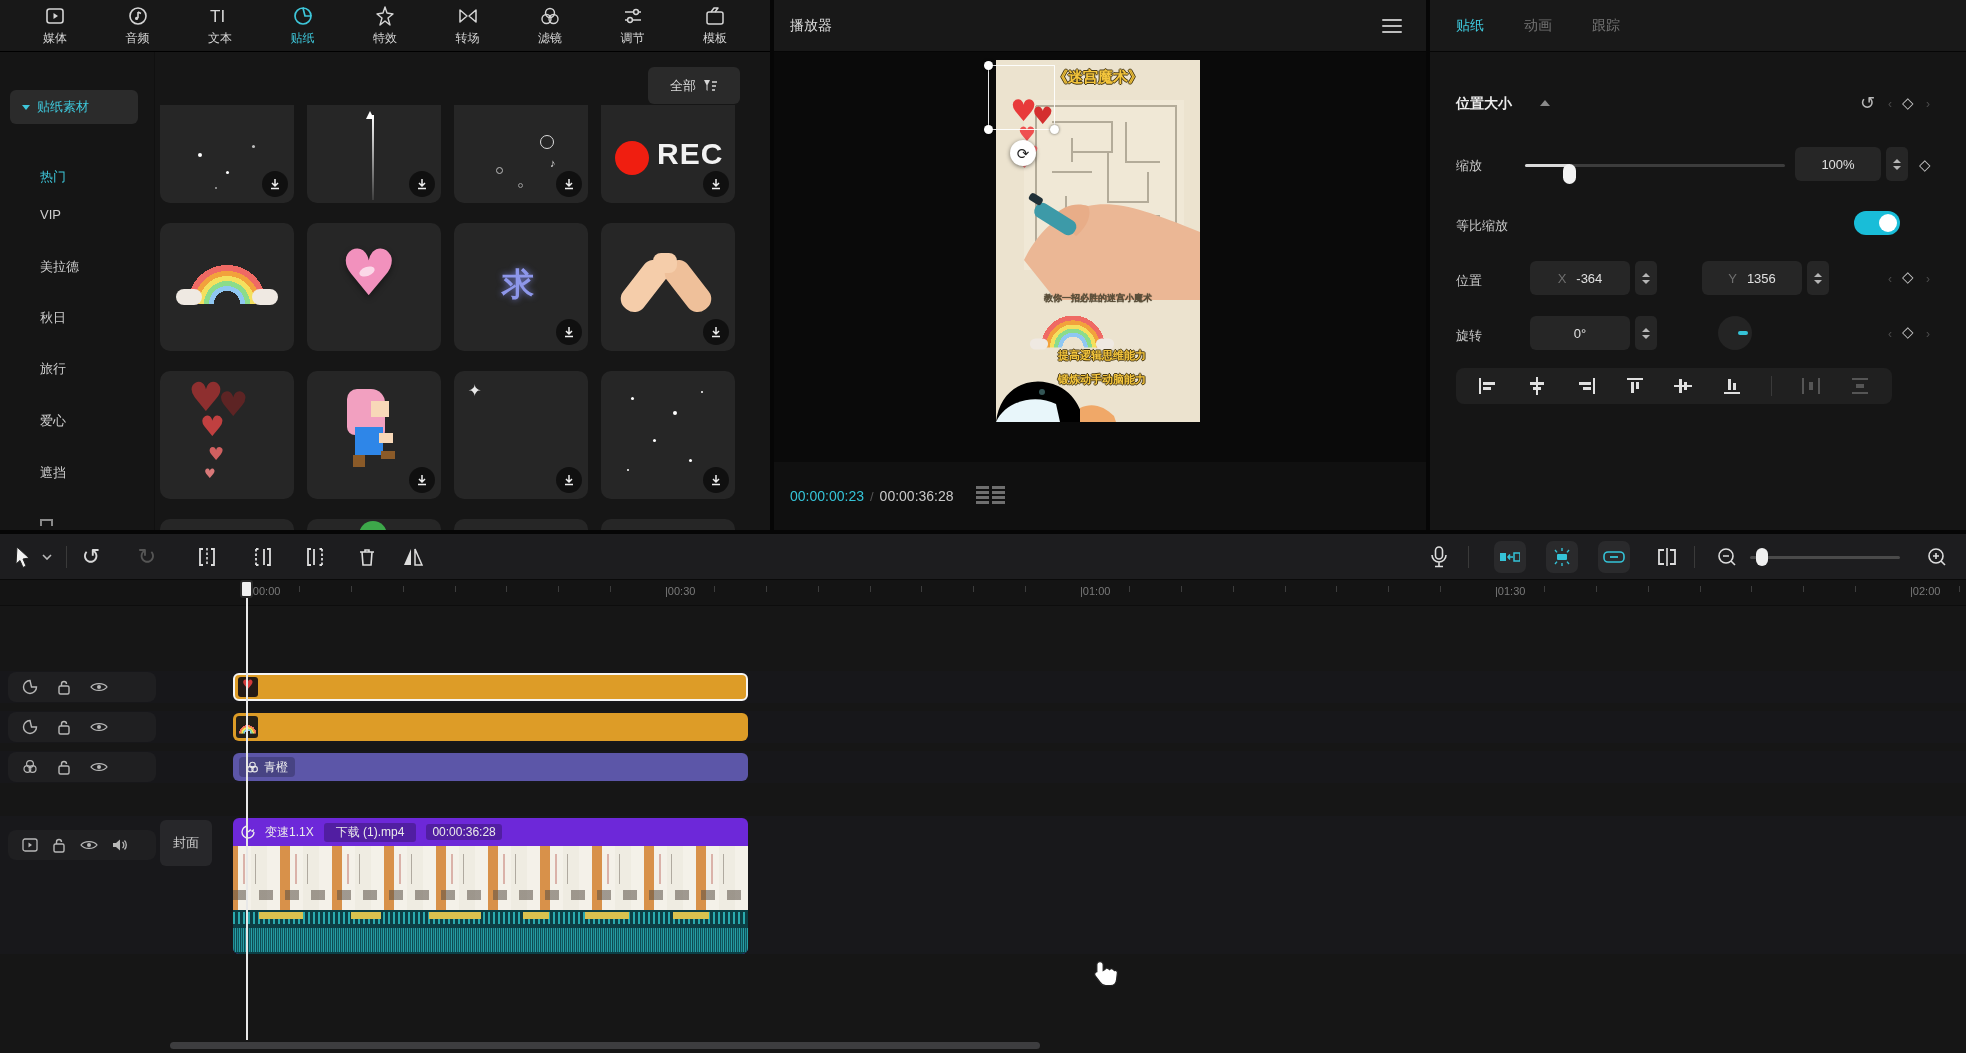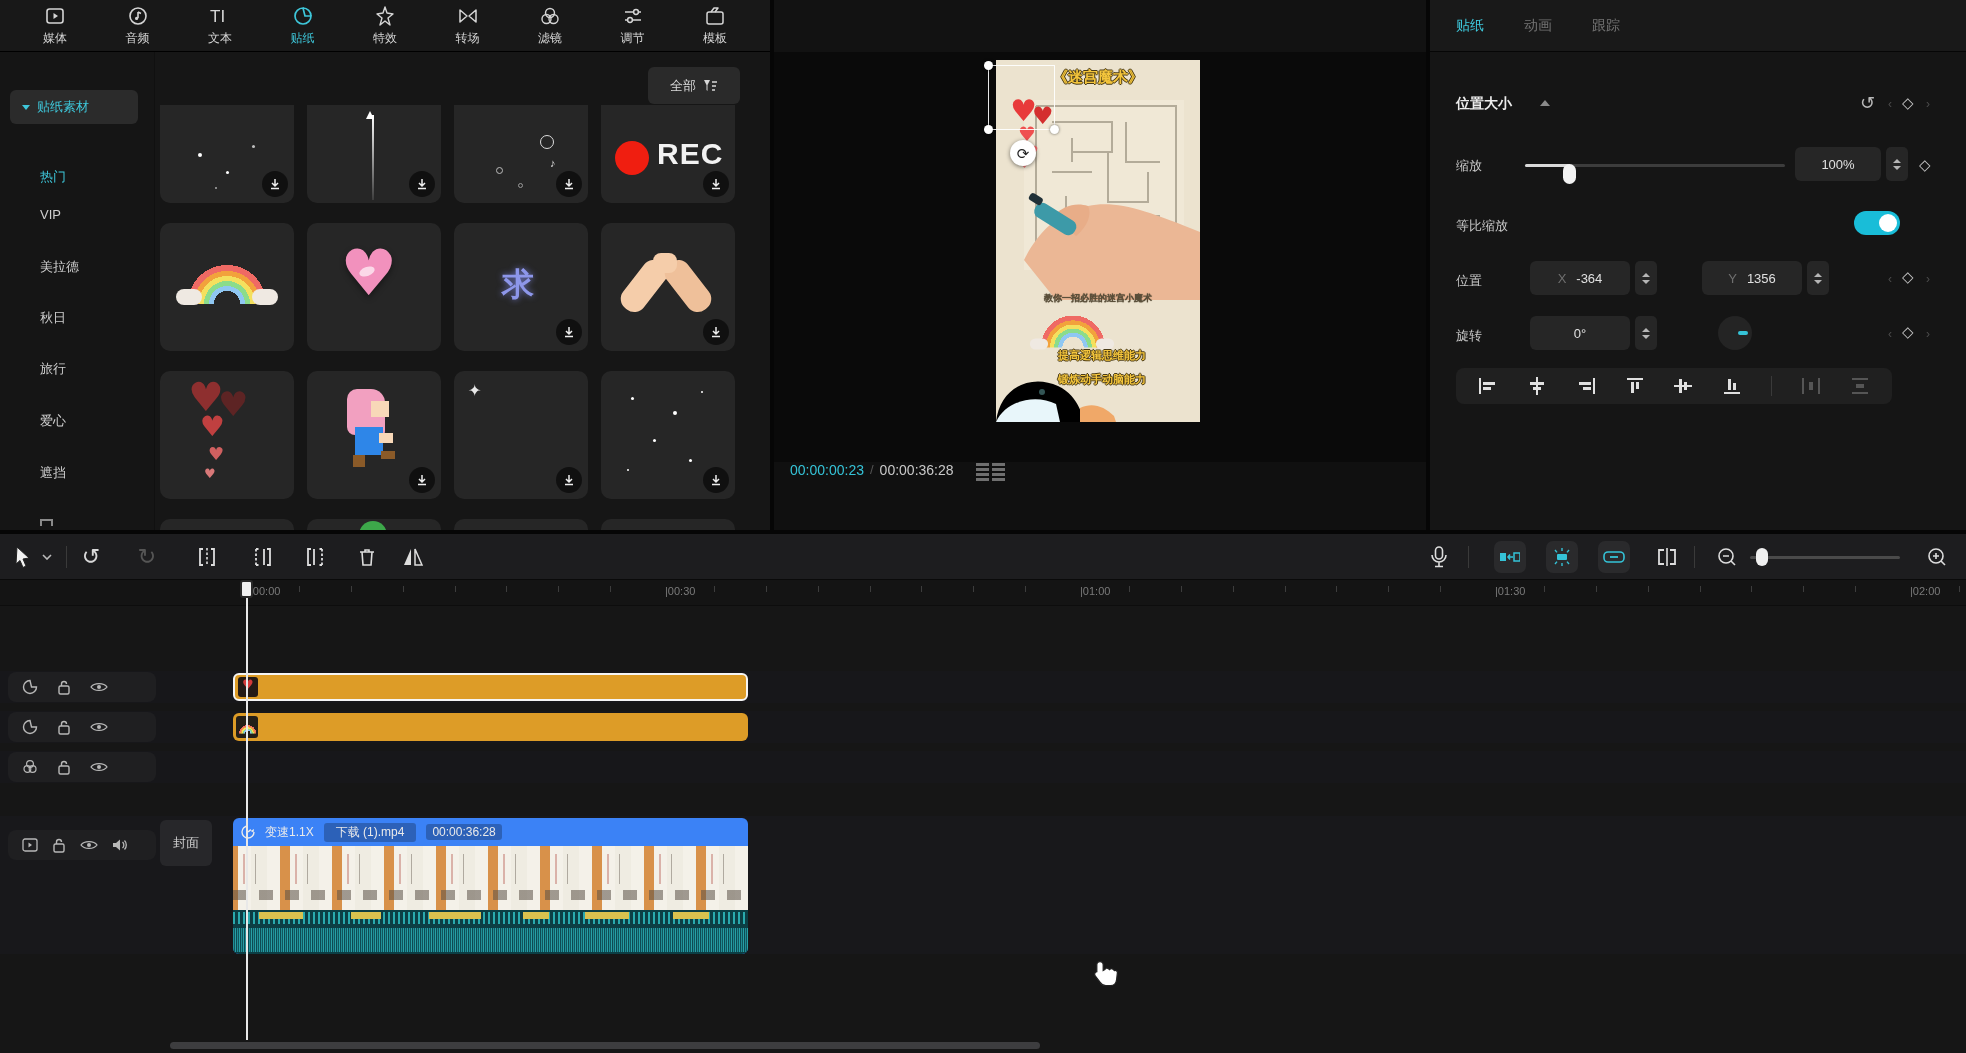--- a/index.html
+++ b/index.html
@@ -37,21 +37,21 @@
   .p-title{position:absolute;left:16px;top:17px;color:#dcdcdc;font-size:14px;}
   .burger{position:absolute;right:24px;top:19px;width:20px;cursor:pointer;}
   .burger div{height:2px;background:#bdbdbd;margin-bottom:4px;border-radius:1px;}
   .stage{position:absolute;left:0;top:52px;width:652px;height:410px;background:#0a0a0a;}
   .video{position:absolute;left:222px;top:8px;width:204px;height:362px;background:#ece3cf;overflow:hidden;}
   .v-title{position:absolute;left:0;top:8px;width:100%;text-align:center;font-size:15px;font-weight:bold;color:#f4c53c;text-shadow:-1px 0 #4a3b17,1px 0 #4a3b17,0 -1px #4a3b17,0 1px #4a3b17;}
   .v-caption{position:absolute;left:0;top:232px;width:100%;text-align:center;font-size:9px;font-weight:bold;color:#5a4f3a;text-shadow:0 0 1px #3c3422;}
   .v-tip{position:absolute;font-size:11px;font-weight:bold;color:#f4c53c;text-shadow:-1px 0 #4a3b17,1px 0 #4a3b17,0 -1px #4a3b17,0 1px #4a3b17;}
   .sel-handle{position:absolute;width:9px;height:9px;border-radius:50%;background:#fff;box-shadow:0 0 3px rgba(0,0,0,.6);}
   .sel-line{position:absolute;background:rgba(255,255,255,.9);}
-  .p-bottom{position:absolute;left:0;top:462px;width:652px;height:68px;background:#101010;display:flex;}
+  .p-bottom{position:absolute;left:0;top:462px;width:652px;height:68px;background:#101010;display:flex;align-items:center;}
   .tc-cur{color:#35c3d7;font-size:14px;}
   .tc-sep{color:#555;font-size:13px;margin:0 6px;}
   .tc-tot{color:#c9c9c9;font-size:14px;}
   .ratio{border:1px solid #9a9a9a;border-radius:3px;color:#d8d8d8;font-size:12px;padding:2px 5px;}
 
   
   .inspector{left:1430px;top:0;width:536px;height:530px;background:#151515;}
   .insp-tabs{position:absolute;left:0;top:0;width:536px;height:52px;background:#191919;border-bottom:1px solid #060606;display:flex;align-items:center;gap:40px;padding-left:26px;}
   .insp-tab{color:#737373;font-size:14px;cursor:pointer;}
   .insp-tab.active{color:#3ec7da;}
@@ -306,20 +306,28 @@
       <div class="cell" style="left:5px;top:414px"></div>
       <div class="cell" style="left:152px;top:414px">
         <div class="abs" style="left:52px;top:2px;width:28px;height:14px;background:#3da84a;border-radius:14px 14px 0 0"></div>
       </div>
       <div class="cell" style="left:299px;top:414px"></div>
       <div class="cell" style="left:446px;top:414px"></div>
     </div>
   </div>
 
   <div class="panel player">
+    <div class="p-header">
+      <div class="p-title">播放器</div>
+      <div class="burger">
+          <div></div>
+          <div></div>
+          <div style="margin-bottom:0"></div>
+        </div>
+    </div>
     <div class="stage">
       <div class="video">
         <div class="v-title">《迷宫魔术》</div>
 
         <svg class="maze" width="204" height="200" viewBox="0 0 204 200">
           <rect x="28" y="14" width="160" height="170" fill="#f0e8d6"></rect>
           <g stroke="#b3ab99" stroke-width="2" fill="none">
             <path d="M40 20 h140 v160 M40 20 v150 h130"></path>
             <path d="M56 36 h60 v30 h-40 M130 36 v40 h34"></path>
             <path d="M56 86 h40 M112 66 v50 h40 v-30"></path>
@@ -722,22 +730,32 @@
     <div class="clip" style="top:139px;height:28px;background:#dd9c27;border:2px solid #f5f5f5">
       <div class="abs" style="left:3px;top:2px;width:20px;height:20px;background:#241a16;border-radius:3px;overflow:hidden">
         <span class="heartglyph" style="left:4px;top:1px;font-size:13px;color:#d43a3a">♥</span>
       </div>
     </div>
     <div class="clip" style="top:179px;height:28px;background:#dd9c27">
       <div class="abs" style="left:3px;top:3px;width:22px;height:22px;background:#241f18;border-radius:3px;overflow:hidden">
         <div class="rainbow" style="left:3px;top:9px;transform:scale(.22);transform-origin:0 0"></div>
       </div>
     </div>
-
-    <div class="clip" style="top:284px;height:136px;background:#3b82f6;overflow:hidden">
+    <div class="clip" style="top:219px;height:28px;background:#5c56a8">
+      <div class="abs" style="left:6px;top:4px;height:20px;display:flex;align-items:center;gap:5px;background:rgba(0,0,0,.22);border-radius:4px;padding:0 7px">
+        <svg width="13" height="13" viewBox="0 0 16 16">
+            <circle cx="8" cy="5" r="3.4" fill="none" stroke="#e8e8e8" stroke-width="1.4"></circle>
+            <circle cx="5.4" cy="10" r="3.4" fill="none" stroke="#e8e8e8" stroke-width="1.4"></circle>
+            <circle cx="10.6" cy="10" r="3.4" fill="none" stroke="#e8e8e8" stroke-width="1.4"></circle>
+          </svg>
+        <span style="color:#f0f0f0;font-size:12px">青橙</span>
+      </div>
+    </div>
+
+    <div class="clip" style="top:284px;height:136px;background:#6d28d9;overflow:hidden">
       <div class="abs" style="left:0;top:0;width:515px;height:28px;display:flex;align-items:center;gap:10px;padding-left:8px;color:#eaeaea;font-size:12px">
         <svg width="14" height="14" viewBox="0 0 14 14">
             <path d="M7 1 a6 6 0 1 0 6 6" fill="none" stroke="#eaeaea" stroke-width="1.4"></path>
             <path d="M13 4 l-.5 3.4 L9.6 6 Z" fill="#eaeaea"></path>
             <path d="M7 7 L9.8 4.6" stroke="#eaeaea" stroke-width="1.4"></path>
           </svg>
         <span>变速1.1X</span>
         <span style="background:rgba(0,0,0,.25);border-radius:3px;padding:1px 12px">下载 (1).mp4</span>
         <span style="background:rgba(0,0,0,.25);border-radius:3px;padding:1px 6px">00:00:36:28</span>
       </div>

